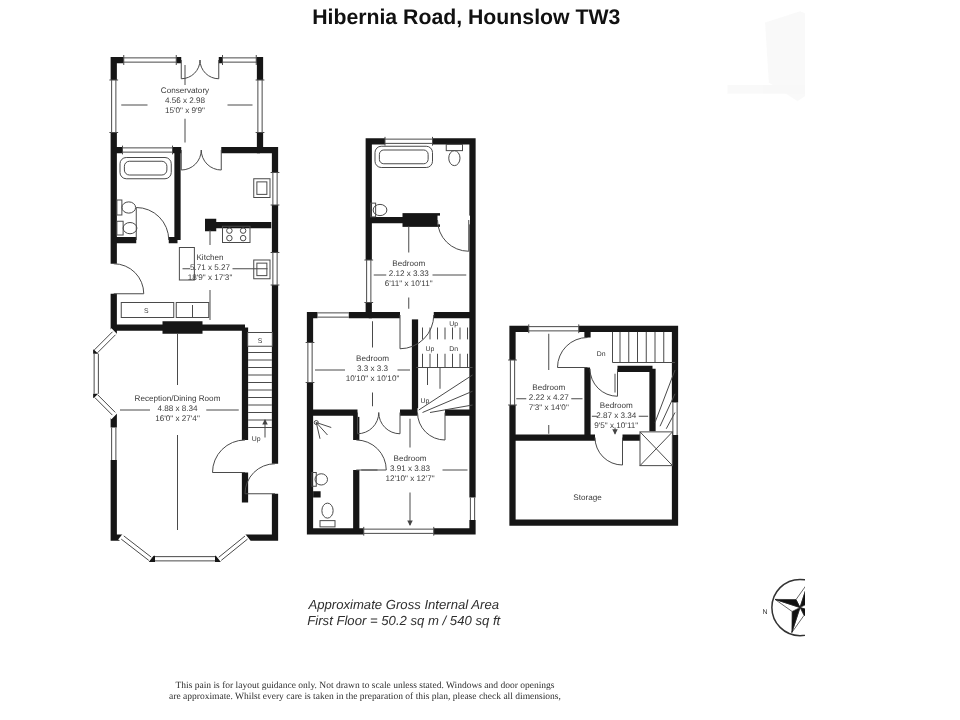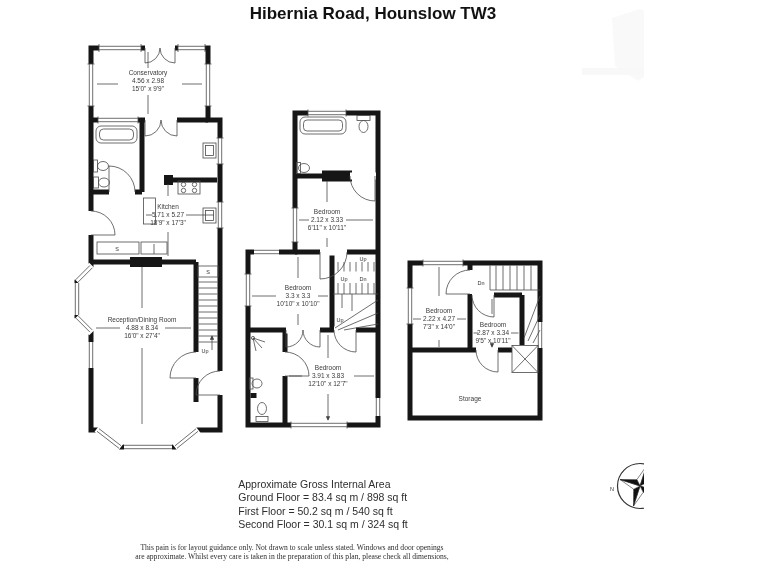--- a/index.html
+++ b/index.html
@@ -5,21 +5,21 @@
   html,body{margin:0;padding:0;background:#ffffff;}
   .page{position:relative;width:644px;height:576px;background:#ffffff;overflow:hidden;
         font-family:"Liberation Sans",sans-serif;}
   .title{position:absolute;top:4px;left:0;width:746px;text-align:center;margin:0;
          font-size:17px;font-weight:bold;color:#111;}
   svg.plan{position:absolute;left:0;top:0;}
   svg text{font-family:"Liberation Sans",sans-serif;font-size:5.5px;fill:#333;text-anchor:middle;}
   .room-label{position:absolute;transform:translate(-50%,-50%);text-align:center;color:#3a3a3a;
               font-size:6.5px;line-height:8px;white-space:nowrap;}
   .area-summary{position:absolute;left:323px;top:478px;transform:translateX(-50%);
-                font-size:10.5px;line-height:13.4px;color:#2e2e2e;white-space:nowrap;}
+                text-align:center;font-size:10.5px;line-height:13.4px;color:#2e2e2e;white-space:nowrap;font-style:italic;}
   .disclaimer{position:absolute;left:292px;top:543px;transform:translateX(-50%);
               text-align:center;font-size:7.6px;line-height:9.4px;color:#2e2e2e;white-space:nowrap;font-family:Liberation Serif, serif;}
 </style>
 </head>
 <body>
 
 <div class="page">
 
   <h1 class="title">Hibernia Road, Hounslow TW3</h1>
 
@@ -292,23 +292,21 @@
     <div>Bedroom</div>
     <div>2.87 x 3.34</div>
     <div>9'5" x 10'11"</div>
   </div>
   <div class="room-label" style="left:470px;top:399px">
     <div>Storage</div>
   </div>
 
   <div class="area-summary">
     <div>Approximate Gross Internal Area</div>
-    <div>Ground Floor = 83.4 sq m / 898 sq ft</div>
     <div>First Floor = 50.2 sq m / 540 sq ft</div>
-    <div>Second Floor = 30.1 sq m / 324 sq ft</div>
   </div>
 
   <div class="disclaimer">
     <div>This pain is for layout guidance only. Not drawn to scale unless stated. Windows and door openings</div>
     <div>are approximate. Whilst every care is taken in the preparation of this plan, please check all dimensions,</div>
   </div>
 
 </div>
 
 </body></html>

